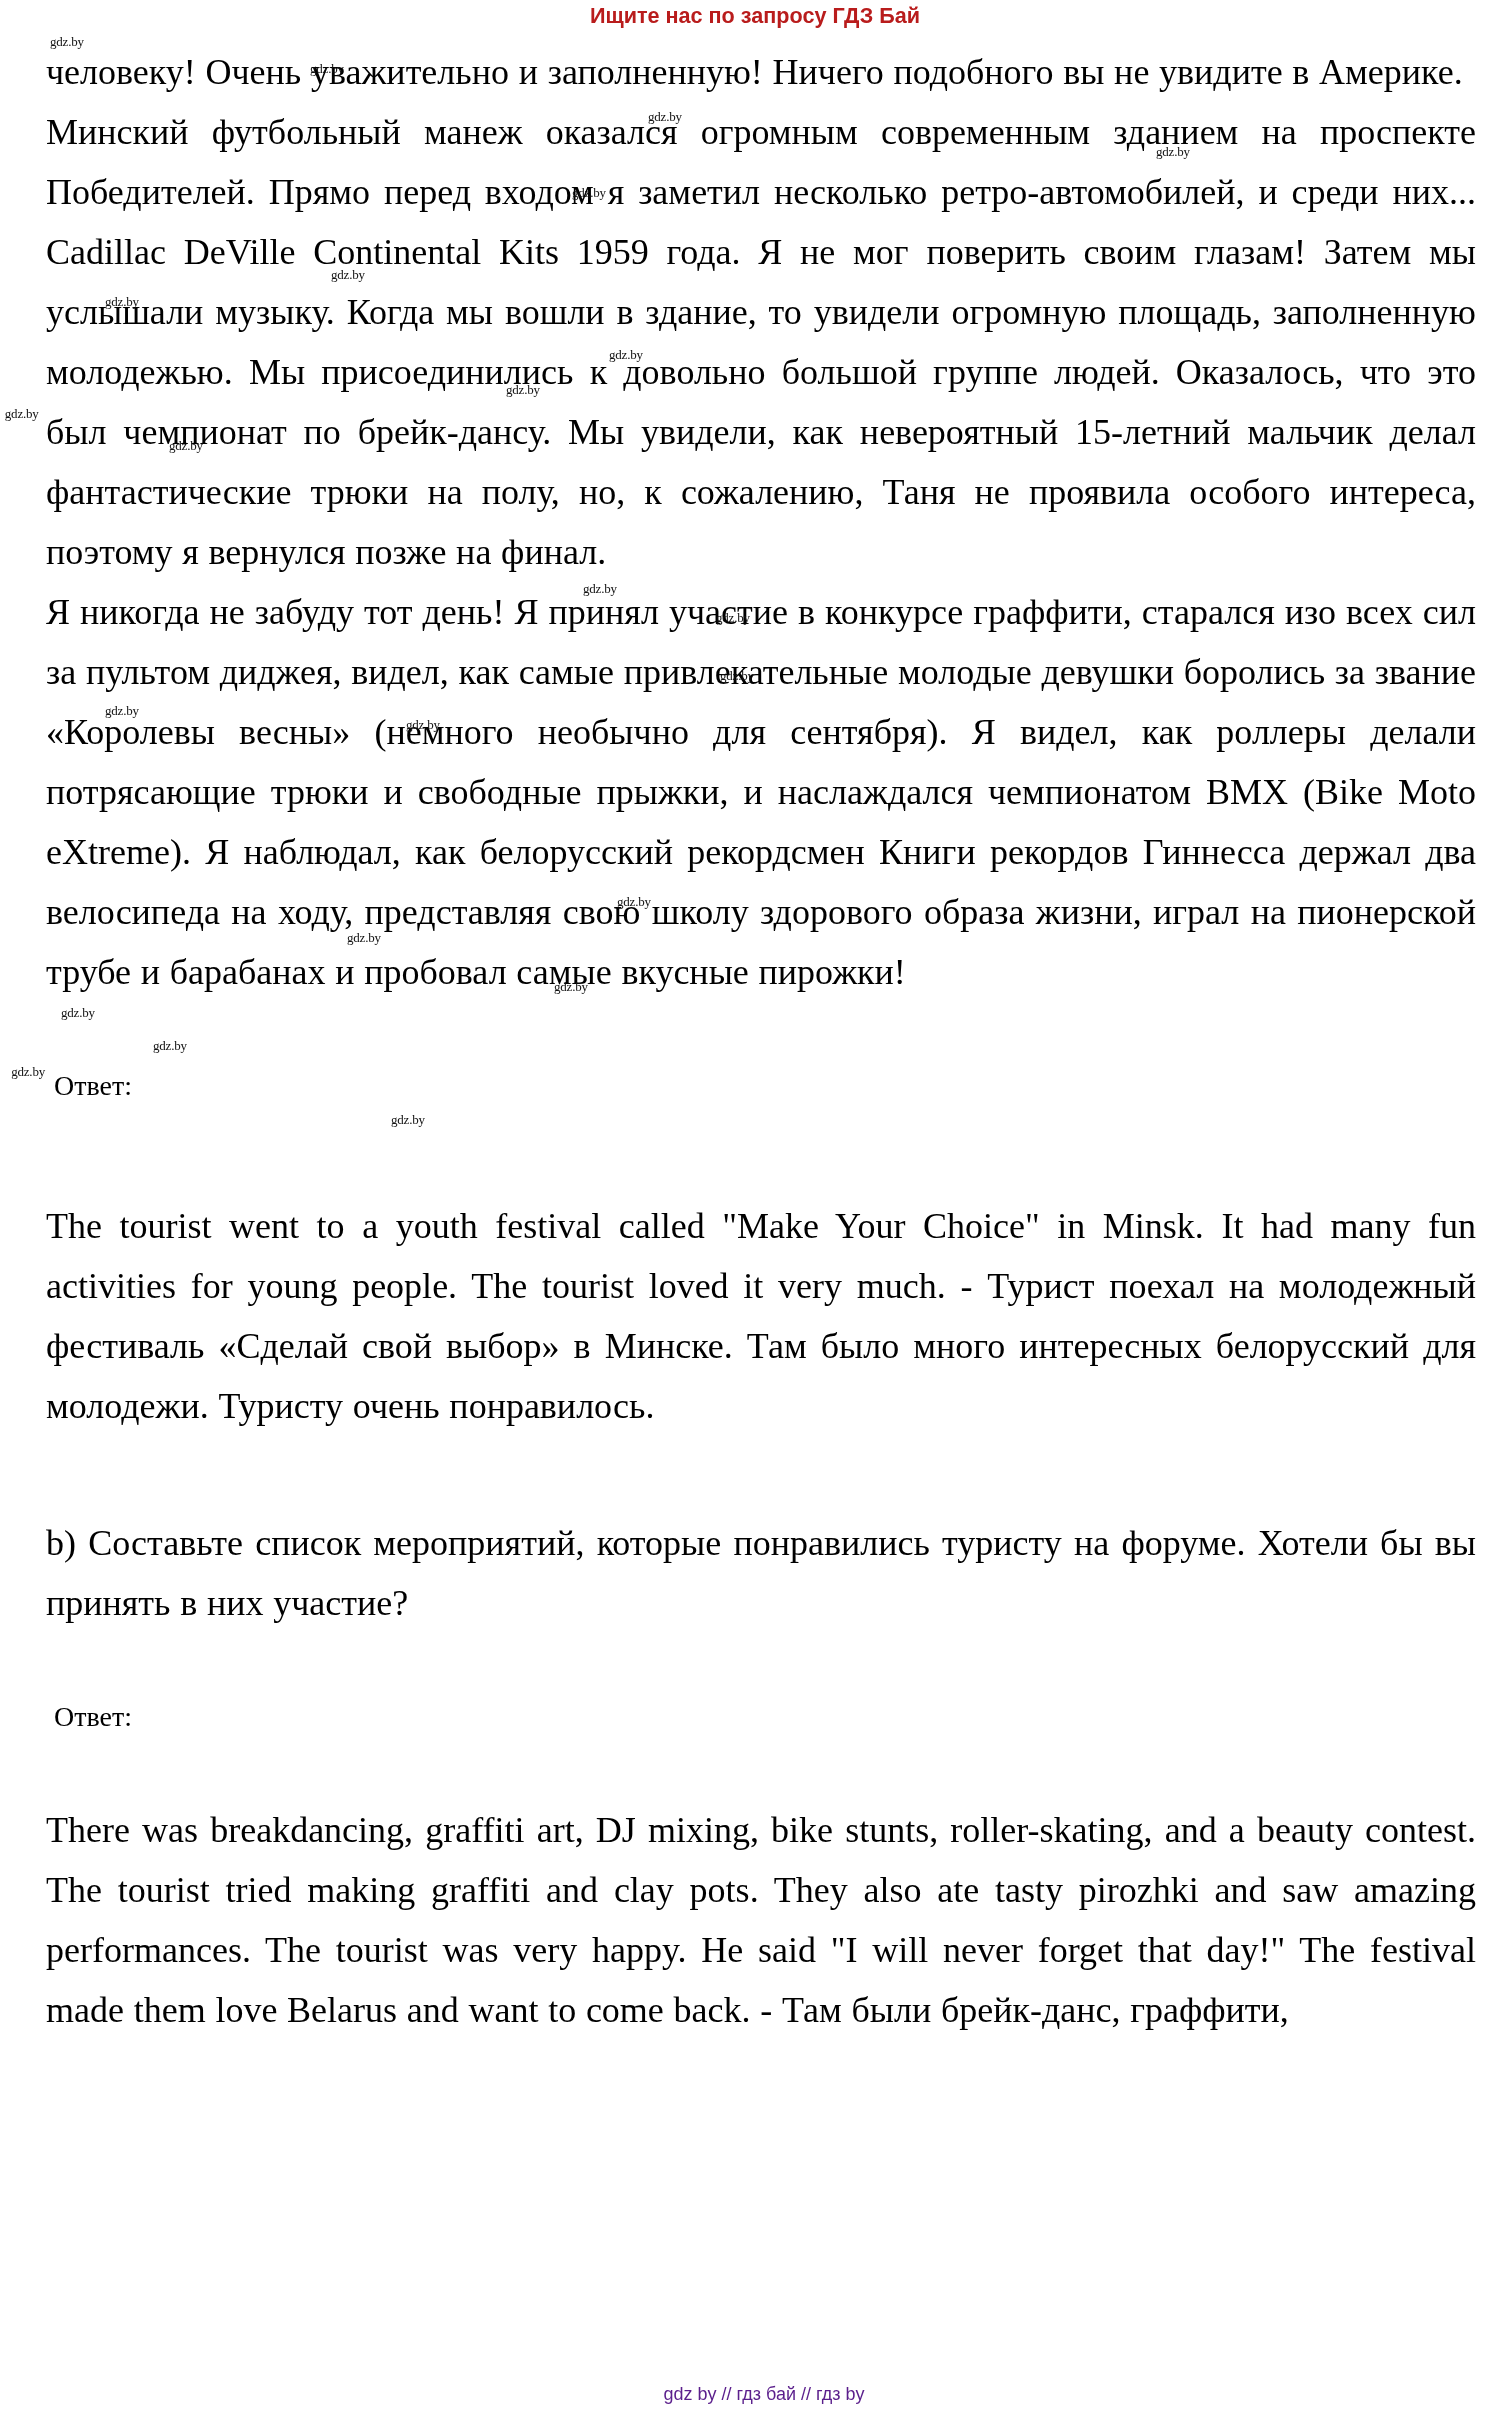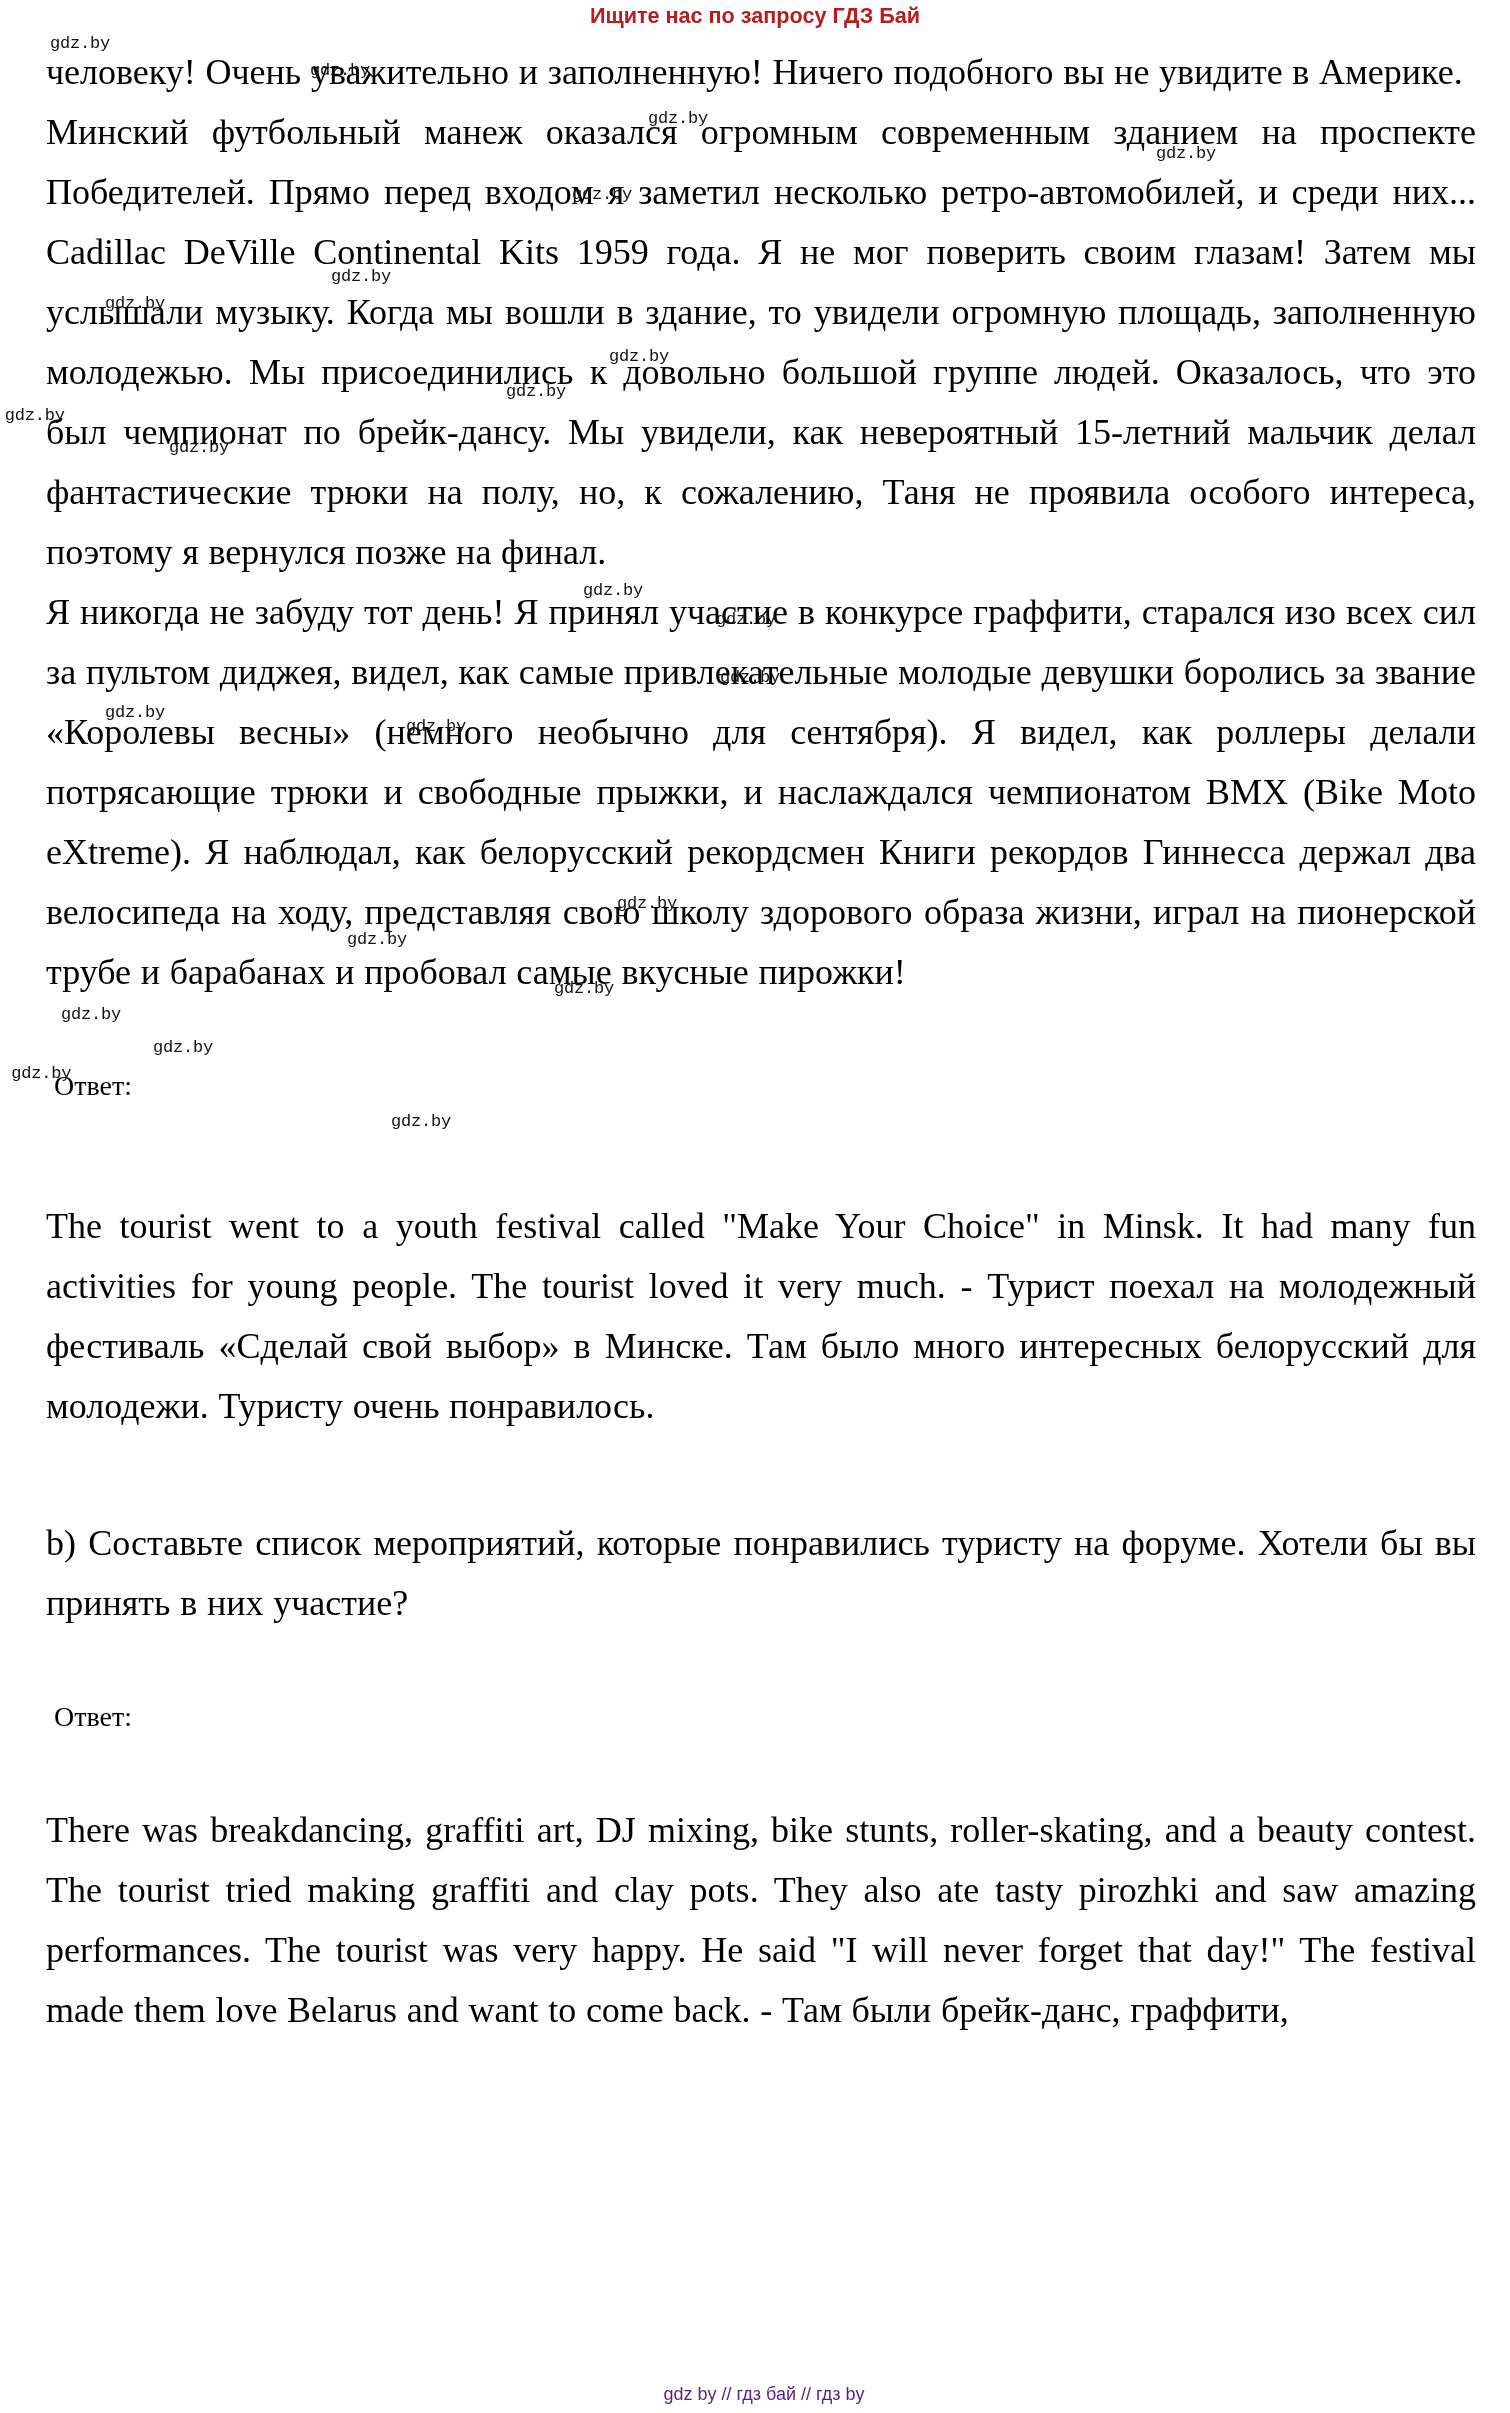--- a/index.html
+++ b/index.html
@@ -54,22 +54,22 @@
   .answer-label {
     margin: 8px;
     font-size: 28px;
     line-height: 51px;
     text-align: left;
   }
 
   
   .wm {
     position: absolute;
-    font-family: Liberation Mono, monospace;
-    font-size: 17px;
+    font-family: Liberation Serif, serif;
+    font-size: 13px;
     color: #111111;
     white-space: nowrap;
     letter-spacing: -0.2px;
   }
 
   
   #site-footer {
     position: absolute;
     bottom: 8px;
     left: 0;

